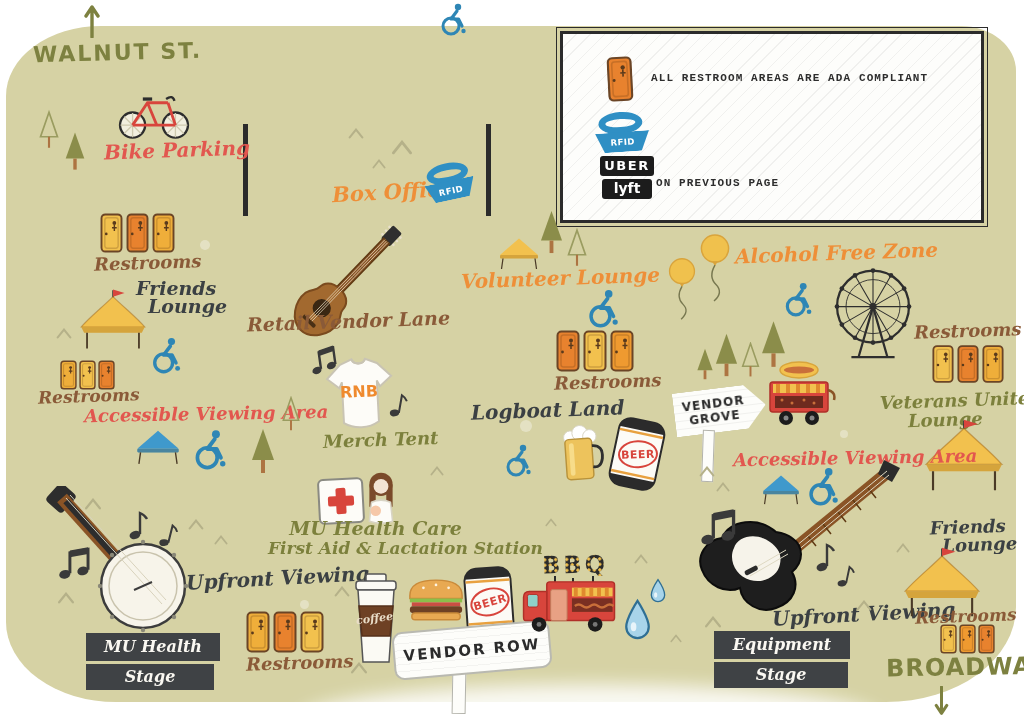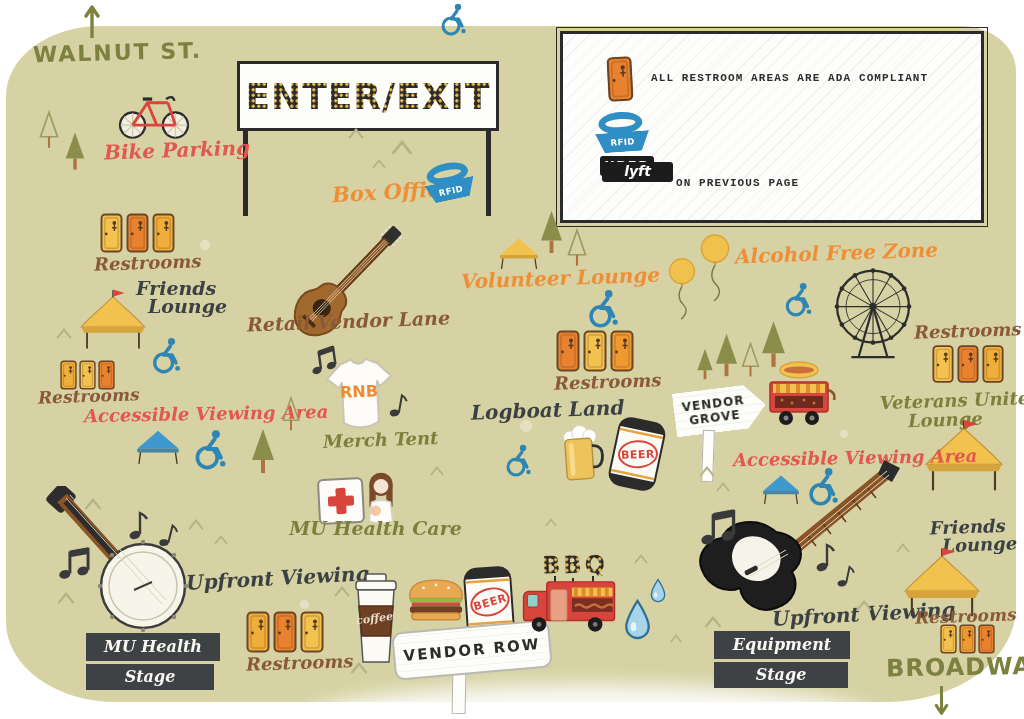--- a/index.html
+++ b/index.html
@@ -151,39 +151,36 @@
       <use href="#arrow"></use>
     </svg>
   <div class="street" style="left:33px;top:40px;font-size:22px;letter-spacing:2px;transform:rotate(-1.5deg)">WALNUT ST.</div>
   <div class="street" style="left:886px;top:653px;font-size:24px;letter-spacing:1px;transform:rotate(-1deg)">BROADWAY</div>
   <svg class="abs" style="left:934px;top:686px;width:15px;height:30px;color:#7d8140;transform:rotate(180deg)">
       <use href="#arrow"></use>
     </svg>
 
   <div class="leg" style="left:243px;top:124px;height:92px"></div>
   <div class="leg" style="left:486px;top:124px;height:92px"></div>
-  <div class="banner">
-    <span class="marquee" style="font-size:36px;letter-spacing:1px">ENTER/EXIT</span>
-  </div>
   <svg class="abs" style="left:437px;top:2px;width:34px;height:34px;color:#2e86b5">
       <use href="#wc"></use>
     </svg>
 
   <div class="legend-box">
     <svg class="abs" style="left:44px;top:22px;width:26px;height:46px;color:#e8822e;transform:rotate(-3deg)">
         <use href="#door"></use>
       </svg>
     <span class="legend-text" style="left:88px;top:38px">ALL RESTROOM AREAS ARE ADA COMPLIANT</span>
     <div class="rfid" style="left:32px;top:78px;width:54px;height:40px;transform:rotate(-4deg)">
       <div class="ring"></div>
       <div class="band">RFID</div>
     </div>
     <div class="badge" style="left:37px;top:122px;width:54px;height:20px;font-size:13px;letter-spacing:1.5px;line-height:20px">UBER</div>
-    <div class="badge" style="left:39px;top:128px;width:71px;height:20px;font-size:14px;font-style:italic;line-height:19px">lyft</div>
-    <span class="legend-text" style="left:113px;top:143px">ON PREVIOUS PAGE</span>
+    <div class="badge" style="left:39px;top:145px;width:50px;height:20px;font-size:14px;line-height:19px">lyft</div>
+    <span class="legend-text" style="left:93px;top:143px">ON PREVIOUS PAGE</span>
   </div>
 
   <svg class="abs" style="left:112px;top:86px;width:84px;height:54px" viewBox="0 0 90 58">
     <circle cx="22" cy="42" r="13.5" fill="#f2efdf" stroke="#2d2d2d" stroke-width="2.5"></circle>
     <circle cx="68" cy="42" r="13.5" fill="#f2efdf" stroke="#2d2d2d" stroke-width="2.5"></circle>
     <path d="M22 29 L22 55 M9 42 L35 42 M13 33 L31 51 M13 51 L31 33 M68 29 L68 55 M55 42 L81 42 M59 33 L77 51 M59 51 L77 33" stroke="#cfcab0" stroke-width="1.4"></path>
     <path d="M22 42 L38 18 L60 18 M38 18 L48 42 L22 42 M48 42 L68 42 M60 18 L68 42" stroke="#d8453c" stroke-width="3" fill="none"></path>
     <path d="M33 14 L43 14" stroke="#2d2d2d" stroke-width="3.5"></path>
     <path d="M58 14 q7 -5 9 2" stroke="#2d2d2d" stroke-width="2.5" fill="none"></path>
   </svg>
@@ -409,20 +406,21 @@
   </div>
   <svg class="abs" style="left:362px;top:470px;width:38px;height:56px" viewBox="0 0 36 52">
     <circle cx="18" cy="13" r="11" fill="#7a4a2a"></circle>
     <path d="M7 13 L7 34 Q10 38 13 34 L13 20 M23 20 L23 34 Q26 38 29 34 L29 13" fill="#7a4a2a"></path>
     <circle cx="18" cy="15" r="7" fill="#f3e3d3"></circle>
     <path d="M9 30 Q18 26 27 30 L29 48 Q18 52 7 48 Z" fill="#fdfcf8" stroke="#d8d4c4" stroke-width="1.5"></path>
     <circle cx="13" cy="38" r="5" fill="#f6c8a8"></circle>
   </svg>
   <div class="abs" style="left:268px;top:517px;width:215px;text-align:center">
     <span class="slabel olv" style="position:static;display:block;font-size:19px">MU Health Care</span>
+    <span class="slabel olv" style="position:static;display:block;font-size:17px;margin-top:-1px;white-space:nowrap">First Aid &amp; Lactation Station</span>
   </div>
 
   <svg class="abs" style="left:46px;top:486px;width:150px;height:152px" viewBox="0 0 150 152">
     <rect x="4" y="0" width="22" height="24" rx="4" fill="#2d2d2d" transform="rotate(42 15 12)"></rect>
     <line x1="16" y1="12" x2="88" y2="92" stroke="#8a5426" stroke-width="13"></line>
     <line x1="20" y1="15" x2="86" y2="89" stroke="#2d2d2d" stroke-width="7"></line>
     <circle cx="97" cy="100" r="42" fill="#f7f4ea" stroke="#3c3c3c" stroke-width="2.5"></circle>
     <circle cx="97" cy="100" r="34" fill="none" stroke="#c9c3ad" stroke-width="1.5"></circle>
     <path d="M20 12 L116 118 M24 9 L120 114" stroke="#d8d2bc" stroke-width="1"></path>
     <line x1="88" y1="104" x2="106" y2="96" stroke="#3c3c3c" stroke-width="2"></line>

